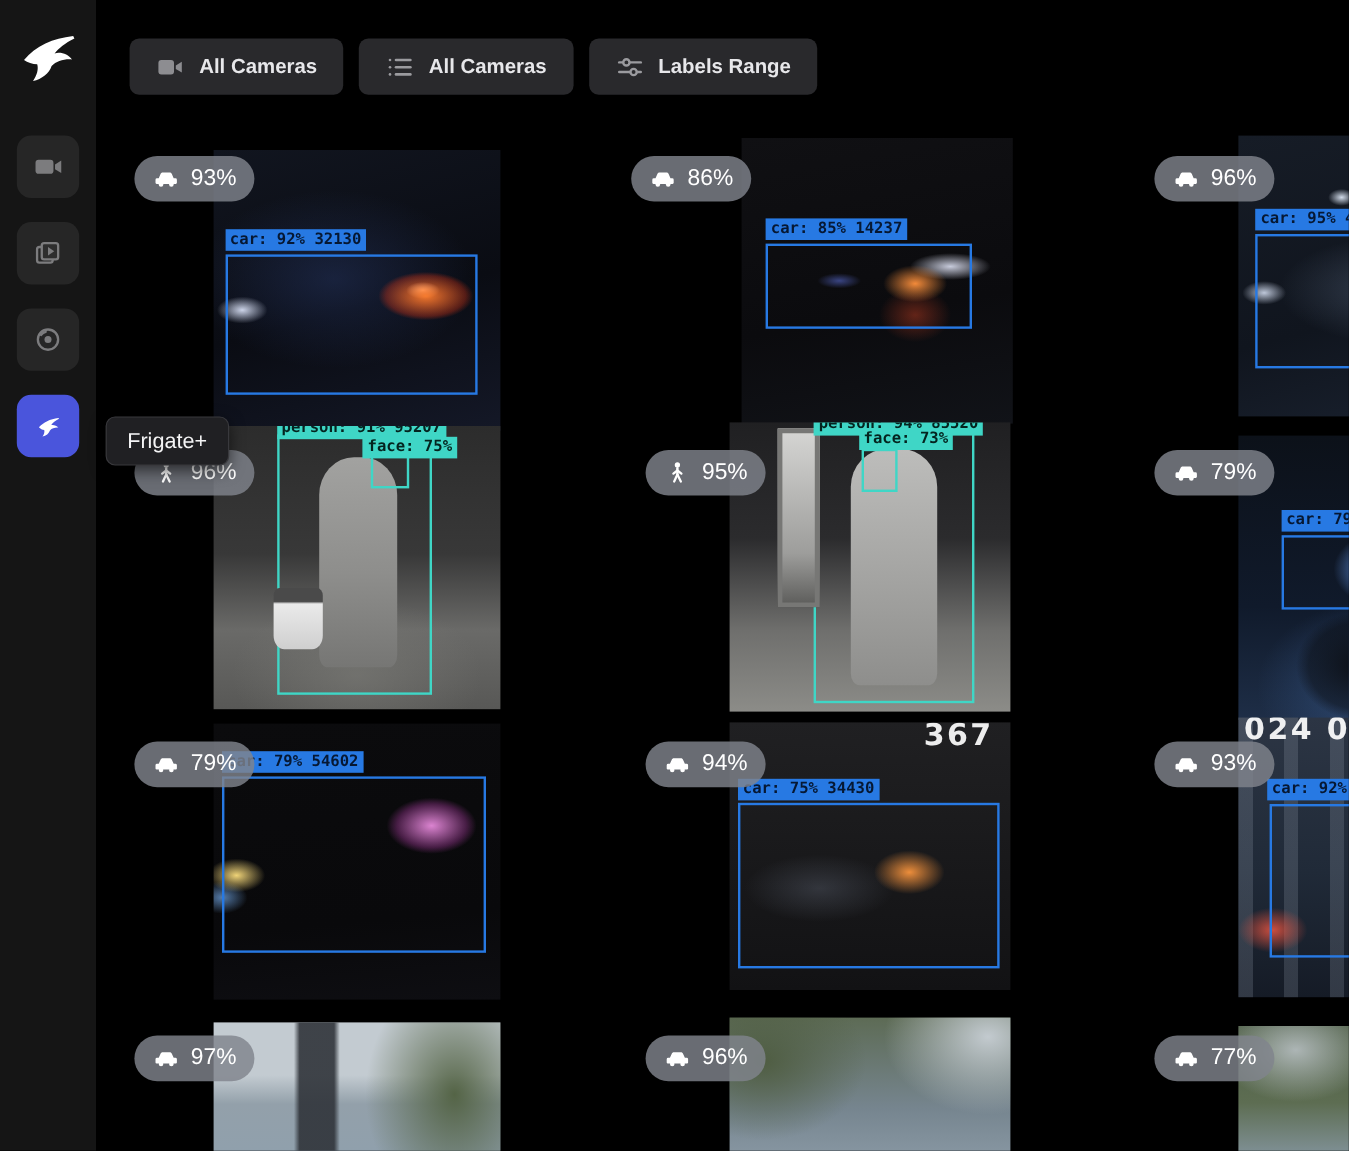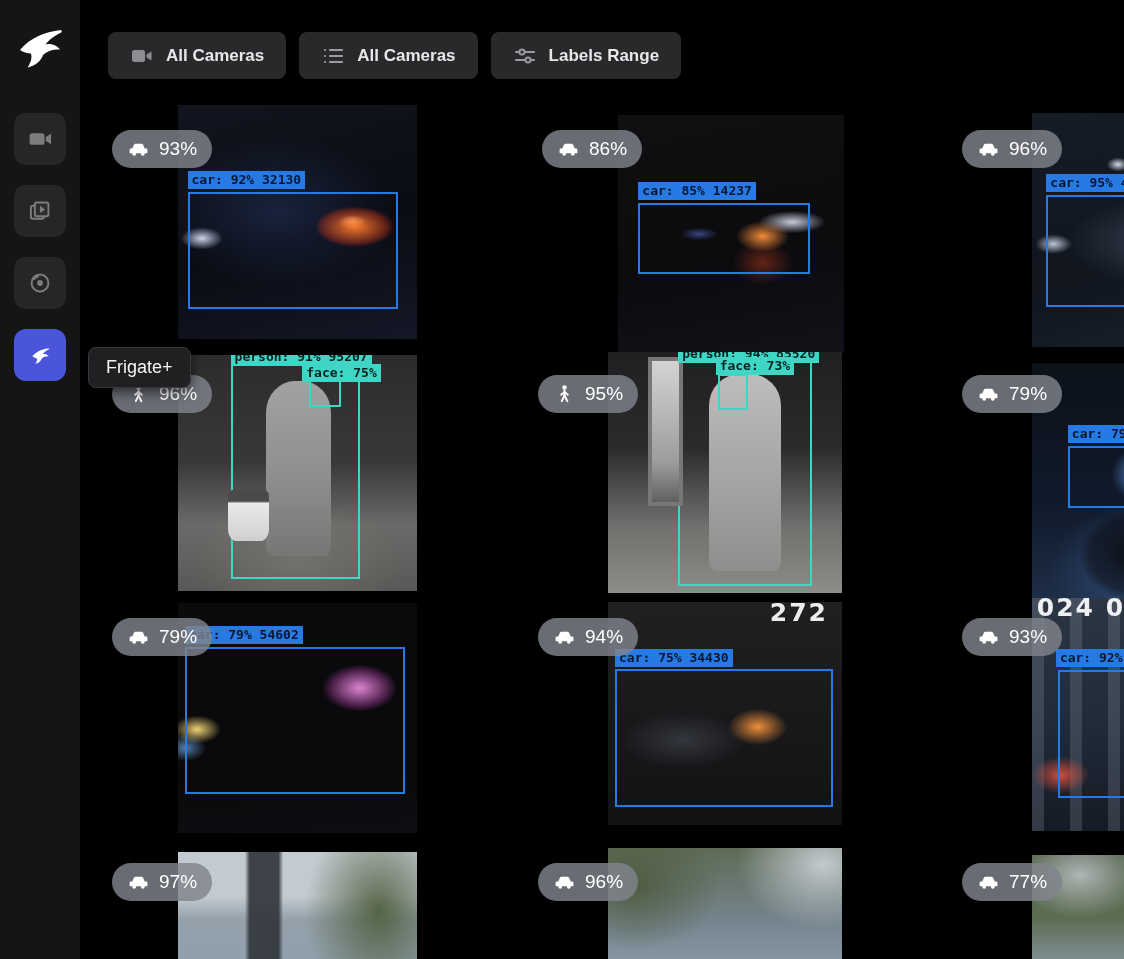--- a/index.html
+++ b/index.html
@@ -212,40 +212,40 @@
           <line x1="3" y1="16" x2="21" y2="16"></line>
         </g>
         <circle cx="9" cy="8" r="2.6" fill="#2b2b2e" stroke="#9b9b9f" stroke-width="2"></circle>
         <circle cx="15" cy="16" r="2.6" fill="#2b2b2e" stroke="#9b9b9f" stroke-width="2"></circle>
       </svg>
     <span>Labels Range</span>
   </button>
 </div>
 
 <div class="cell" style="left:96px; top:105px; height:246px;">
-  <div class="thumb s0" style="left:82px; top:0; width:239px; height:234px;">
+  <div class="thumb s0" style="left:82px; top:20px; width:239px; height:234px;">
     <div class="bbox-label" style="left:4%; top:28%;">car: 92% 32130</div>
     <div class="bbox" style="left:4%; top:37%; width:88%; height:50%;"></div>
   </div>
   <div class="badge" style="left:16px; top:25px;">
     <svg viewBox="0 0 24 24">
         <path fill="#fff" d="M5.5 11 L7 7.6 C7.3 6.7 8.1 6.1 9 6.1 H15 C15.9 6.1 16.7 6.7 17 7.6 L18.5 11 H20 A1.3 1.3 0 0 1 21.3 12.3 V15 A1 1 0 0 1 20.3 16 H3.7 A1 1 0 0 1 2.7 15 V12.3 A1.3 1.3 0 0 1 4 11 Z"></path>
         <circle cx="7.5" cy="16.4" r="2" fill="#fff"></circle>
         <circle cx="16.5" cy="16.4" r="2" fill="#fff"></circle>
       </svg>
     <span>93%</span>
   </div>
 </div>
 
 <div class="cell" style="left:522px; top:105px; height:246px;">
   <div class="thumb s1" style="left:96px; top:10px; width:226px; height:238px;">
     <div class="bbox-label" style="left:9%; top:28%;">car: 85% 14237</div>
     <div class="bbox" style="left:9%; top:37%; width:76%; height:30%;"></div>
   </div>
-  <div class="badge" style="left:20px; top:25px;">
+  <div class="badge" style="left:4px; top:25px;">
     <svg viewBox="0 0 24 24">
         <path fill="#fff" d="M5.5 11 L7 7.6 C7.3 6.7 8.1 6.1 9 6.1 H15 C15.9 6.1 16.7 6.7 17 7.6 L18.5 11 H20 A1.3 1.3 0 0 1 21.3 12.3 V15 A1 1 0 0 1 20.3 16 H3.7 A1 1 0 0 1 2.7 15 V12.3 A1.3 1.3 0 0 1 4 11 Z"></path>
         <circle cx="7.5" cy="16.4" r="2" fill="#fff"></circle>
         <circle cx="16.5" cy="16.4" r="2" fill="#fff"></circle>
       </svg>
     <span>86%</span>
   </div>
 </div>
 
 <div class="cell" style="left:946px; top:105px; height:246px;">
@@ -332,21 +332,21 @@
         <path fill="#fff" d="M5.5 11 L7 7.6 C7.3 6.7 8.1 6.1 9 6.1 H15 C15.9 6.1 16.7 6.7 17 7.6 L18.5 11 H20 A1.3 1.3 0 0 1 21.3 12.3 V15 A1 1 0 0 1 20.3 16 H3.7 A1 1 0 0 1 2.7 15 V12.3 A1.3 1.3 0 0 1 4 11 Z"></path>
         <circle cx="7.5" cy="16.4" r="2" fill="#fff"></circle>
         <circle cx="16.5" cy="16.4" r="2" fill="#fff"></circle>
       </svg>
     <span>79%</span>
   </div>
 </div>
 
 <div class="cell" style="left:522px; top:598px; height:240px;">
   <div class="thumb s7" style="left:86px; top:4px; width:234px; height:223px;">
-    <div class="ts" style="right:6%; top:-4px;">272</div>
+    <div class="ts" style="right:6%; top:-4px;">367</div>
     <div class="bbox-label" style="left:3%; top:21%;">car: 75% 34430</div>
     <div class="bbox" style="left:3%; top:30%; width:93%; height:62%;"></div>
   </div>
   <div class="badge" style="left:16px; top:20px;">
     <svg viewBox="0 0 24 24">
         <path fill="#fff" d="M5.5 11 L7 7.6 C7.3 6.7 8.1 6.1 9 6.1 H15 C15.9 6.1 16.7 6.7 17 7.6 L18.5 11 H20 A1.3 1.3 0 0 1 21.3 12.3 V15 A1 1 0 0 1 20.3 16 H3.7 A1 1 0 0 1 2.7 15 V12.3 A1.3 1.3 0 0 1 4 11 Z"></path>
         <circle cx="7.5" cy="16.4" r="2" fill="#fff"></circle>
         <circle cx="16.5" cy="16.4" r="2" fill="#fff"></circle>
       </svg>
     <span>94%</span>

